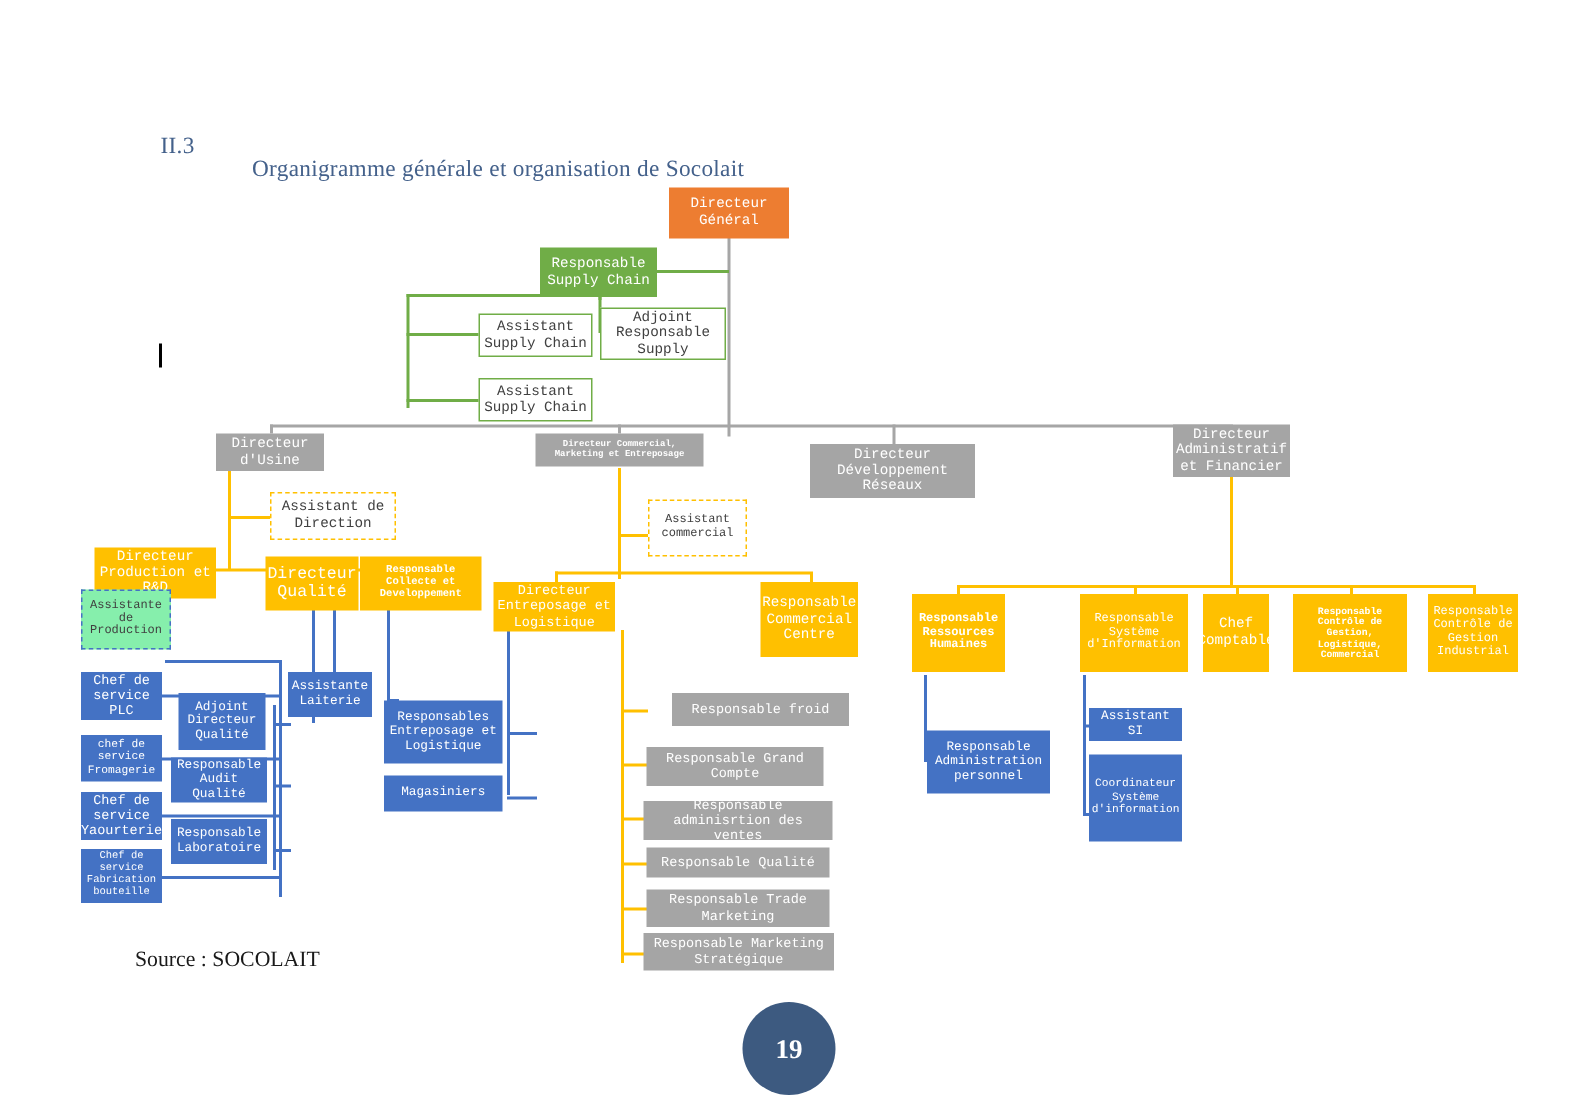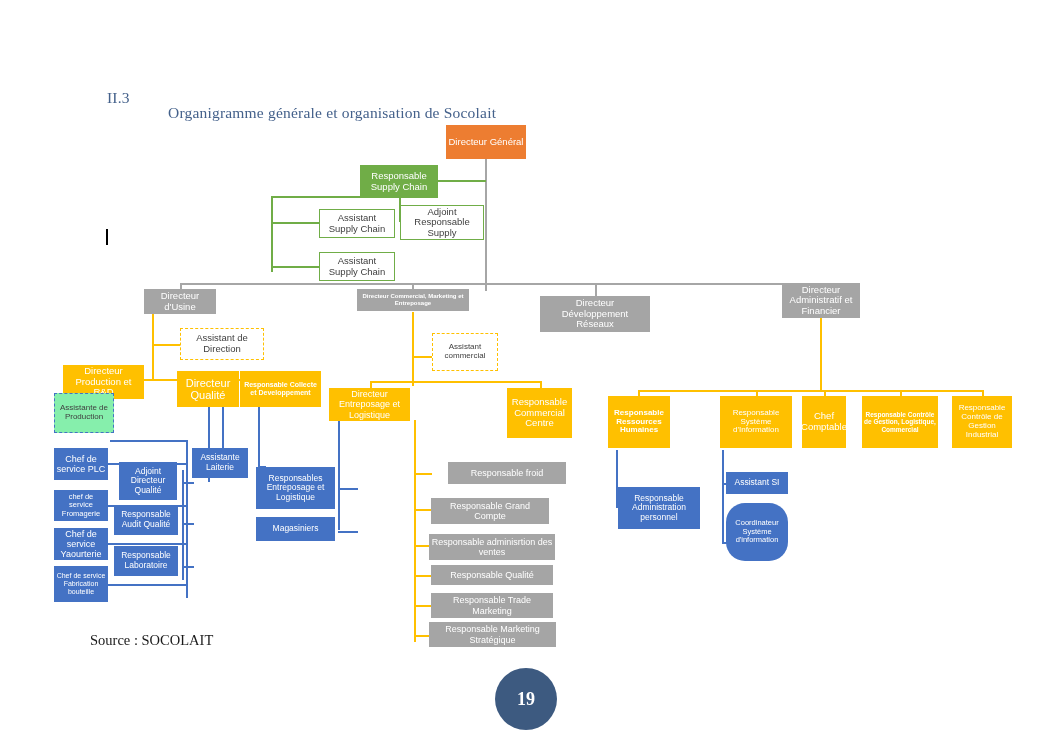--- a/index.html
+++ b/index.html
@@ -25,21 +25,21 @@
   
   .node{
     position:absolute;
     box-sizing:border-box;
     display:flex;
     align-items:center;
     justify-content:center;
     text-align:center;
     line-height:1.12;
     color:#ffffff;
-    font-family:Liberation Sans, sans-serif;
+    font-family:Liberation Mono, monospace;
     overflow:hidden;
     padding:1px 2px;
   }
   .orange{background:#ED7D31;}
   .green {background:#70AD47;}
   .gray  {background:#A5A5A5;}
   .gold  {background:#FFC000;}
   .blue  {background:#4472C4;}
   .whitebox{
     background:#ffffff;color:#404040;border:1px solid #70AD47;
@@ -206,19 +206,19 @@
 
   <div class="node gray" style="left:448px;top:462px;width:118px;height:22px;font-size:9px;">Responsable froid</div>
   <div class="node gray" style="left:431px;top:498px;width:118px;height:26px;font-size:9px;">Responsable Grand Compte</div>
   <div class="node gray" style="left:429px;top:534px;width:126px;height:26px;font-size:9px;">Responsable adminisrtion des ventes</div>
   <div class="node gray" style="left:431px;top:565px;width:122px;height:20px;font-size:9px;">Responsable Qualité</div>
   <div class="node gray" style="left:431px;top:593px;width:122px;height:25px;font-size:9px;">Responsable Trade Marketing</div>
   <div class="node gray" style="left:429px;top:622px;width:127px;height:25px;font-size:9px;">Responsable Marketing Stratégique</div>
 
   <div class="node blue" style="left:618px;top:487px;width:82px;height:42px;font-size:8.5px;">Responsable Administration personnel</div>
   <div class="node blue" style="left:726px;top:472px;width:62px;height:22px;font-size:8.5px;">Assistant SI</div>
-  <div class="node blue" style="left:726px;top:503px;width:62px;height:58px;font-size:7.5px;border-radius:19px;">Coordinateur Système d'information</div>
+  <div class="node blue" style="left:726px;top:503px;width:62px;height:58px;font-size:7.5px;">Coordinateur Système d'information</div>
 
   <div class="source" style="left:90px;top:632px;">Source : SOCOLAIT</div>
 
   <div class="pagebadge" style="left:495px;top:668px;">19</div>
 
 </div>
 
 </body></html>

